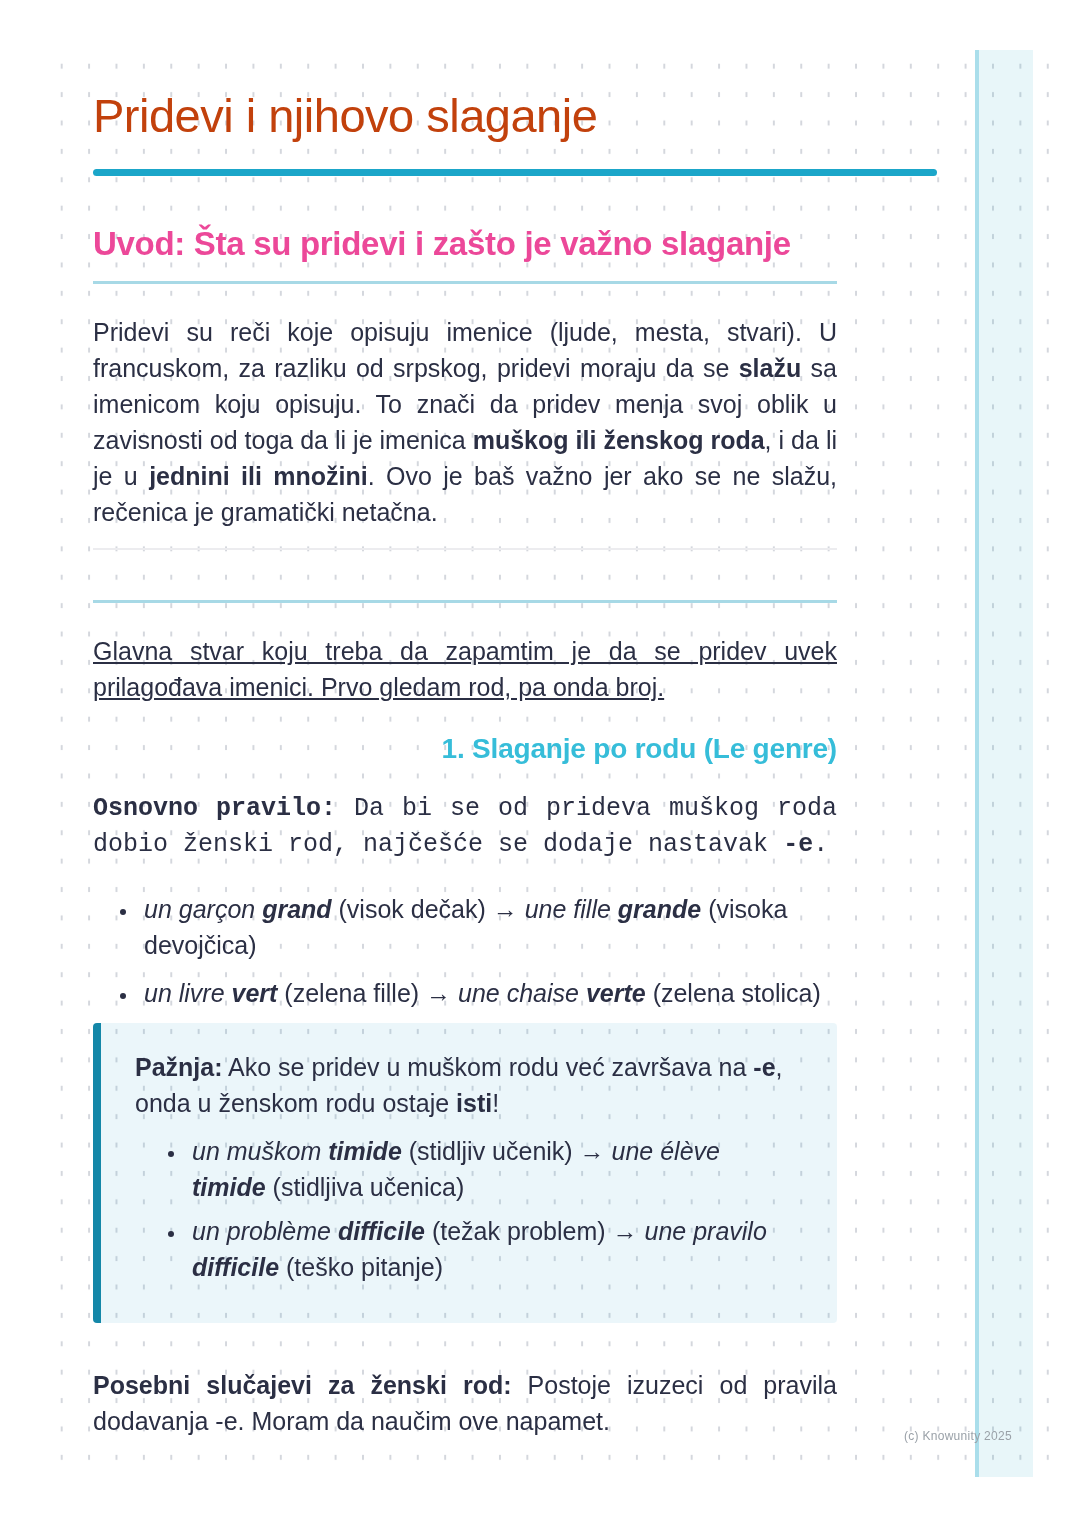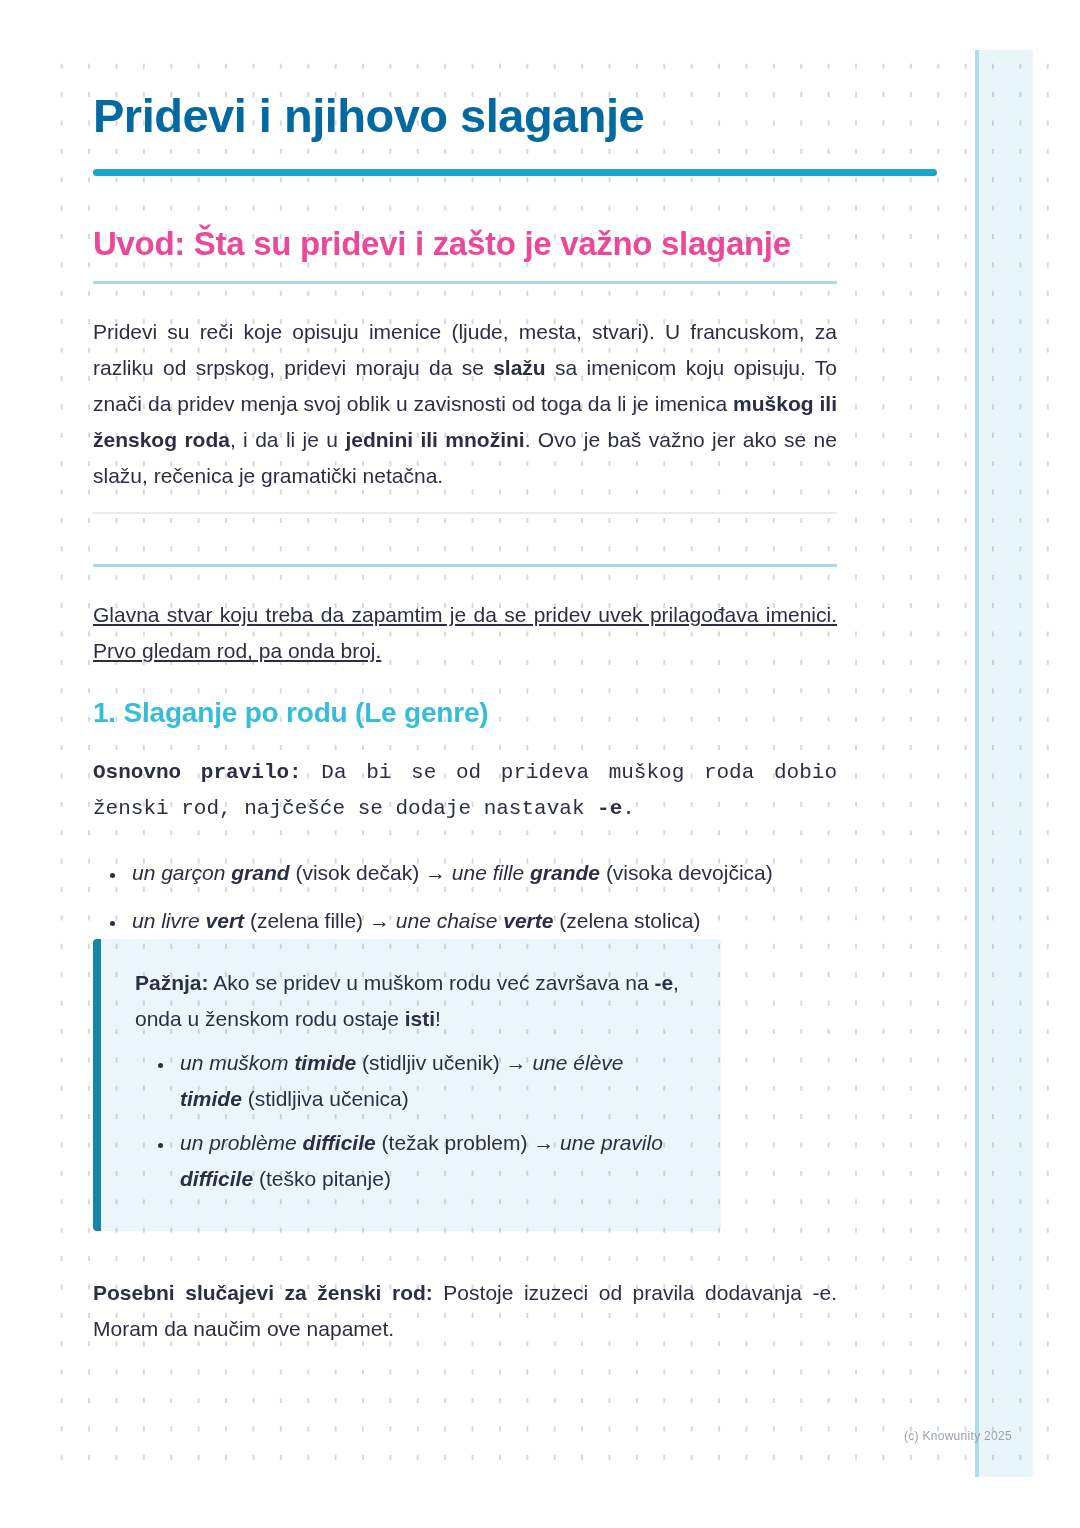--- a/index.html
+++ b/index.html
@@ -24,57 +24,57 @@
     position:absolute;left:975px;top:50px;width:58px;height:1427px;
     background:rgba(27,166,201,0.10);
     border-left:4px solid rgba(27,166,201,0.30);
     box-sizing:border-box;
   }
   .content{position:absolute;left:93px;top:88px;width:744px;}
 
   h1{
     margin:0 0 26px 0;
     font-size:47px;line-height:1.18;letter-spacing:-0.5px;
-    font-weight:700;color:#0369a1;
+    font-weight:400;color:#c2410c;
   }
   .rule-thick{
     width:844px;height:7px;border-radius:4px;
     background:#1ba6c9;margin:0 0 46px 0;
   }
   h2{
     margin:0 0 15px 0;max-width:700px;
     font-size:33px;line-height:1.33;letter-spacing:-0.3px;
     font-weight:800;color:#ec4899;
   }
   .rule-light{width:744px;height:3px;background:#a7d9e6;margin:0 0 30px 0;}
   h3{
     margin:0 0 24px 0;
     font-size:28px;line-height:1.28;letter-spacing:-0.2px;
-    font-weight:800;color:#36bdd9;
+    font-weight:800;color:#36bdd9;text-align:right;
   }
   .body{
-    font-size:21px;line-height:36px;color:#2b2f44;margin:0;
+    font-size:25px;line-height:36px;color:#2b2f44;margin:0;
   }
   .justify{text-align:justify;}
   p.space-after{margin-bottom:18px;}
   .divider{border:none;border-top:2px solid #ececef;margin:0 0 50px 0;width:744px;}
   .mb-sm{margin-bottom:28px;font-family:Liberation Mono, monospace;}
   .mb-md{margin-bottom:26px;text-decoration:underline;}
 
   ul.examples{
-    list-style:disc;margin:0;padding:0 0 0 34px;
+    list-style:disc;margin:12px;padding:0 0 0 34px;
   }
   ul.examples li{padding-left:5px;margin-bottom:12px;}
   ul.examples li:last-child{margin-bottom:0;}
   ul.examples li::marker{color:#2b2f44;font-size:0.85em;}
   .examples-block{margin-bottom:20px;}
 
   .callout{
     box-sizing:border-box;
-    width:628px;
+    width:744px;
     background:rgba(30,160,195,0.09);
     border-left:8px solid #1487a8;
     border-radius:4px;
     padding:26px 30px 26px 34px;
     margin:0 0 44px 0;
   }
   .callout .lead{margin:0 0 8px 0;}
   .callout ul.examples{padding-left:40px;}
   .callout ul.examples li{margin-bottom:8px;}
 

